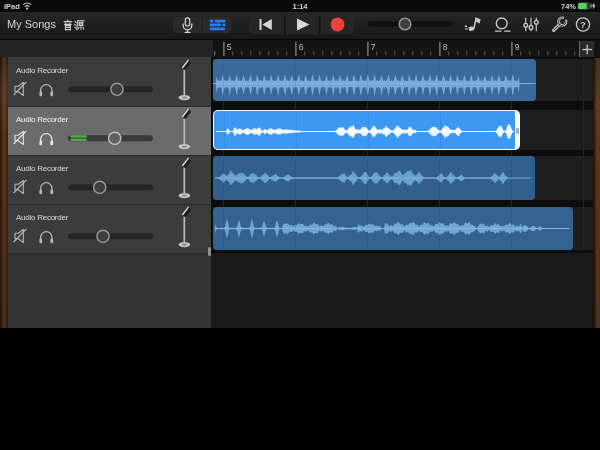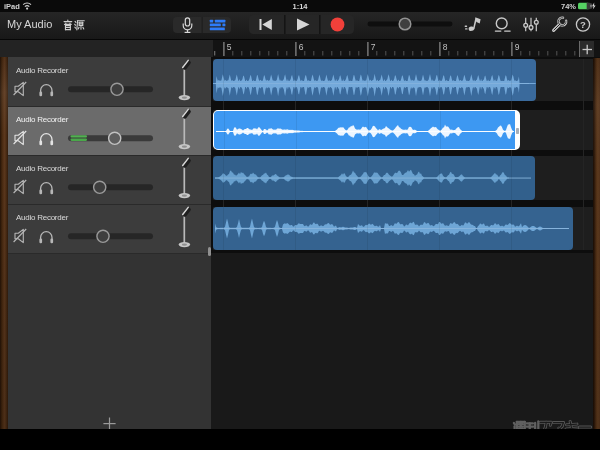--- a/index.html
+++ b/index.html
@@ -1,15 +1,15 @@
 <!DOCTYPE html>
 <html><head><meta charset="utf-8"><style>
 *{margin:0;padding:0;box-sizing:border-box}
 body{font-family:"Liberation Sans",sans-serif;background:#000}
-#stage{position:relative;width:600px;height:429px;overflow:hidden;background:#101010}
+#stage{position:relative;width:600px;height:328px;overflow:hidden;background:#101010}
 .abs{position:absolute}
 </style></head><body>
 <div id="stage">
 
 <div class="abs" style="left:0;top:0;width:600px;height:12px;background:#0a0a0a"></div>
 <svg width="600" height="12" style="position:absolute;left:0;top:0" viewBox="0 0 600 12">
 <text x="4" y="8.5" font-size="7.5" font-weight="bold" fill="#d4d4d4" font-family="Liberation Sans">iPad</text>
 <g stroke="#cfcfcf" fill="none">
 <path d="M23.2 4.6 A5.6 5.6 0 0 1 31.0 4.6" stroke-width="1.2"></path>
 <path d="M24.9 6.6 A3.2 3.2 0 0 1 29.3 6.6" stroke-width="1.2"></path>
@@ -17,21 +17,21 @@
 <circle cx="27.1" cy="8.6" r="1.1" fill="#cfcfcf" stroke="none"></circle>
 <text x="300" y="8.5" font-size="7.5" font-weight="bold" fill="#d8d8d8" text-anchor="middle" font-family="Liberation Sans">1:14</text>
 <text x="576" y="8.5" font-size="7.5" font-weight="bold" fill="#d4d4d4" text-anchor="end" font-family="Liberation Sans">74%</text>
 <rect x="578" y="2.8" width="11.5" height="6.4" rx="1.5" fill="#55d263"></rect>
 <path d="M586.7 2.8 L589.5 2.8 A1.5 1.5 0 0 1 589.5 9.2 L586.7 9.2 Z" fill="#3a3a3a"></path>
 <rect x="590.3" y="4.6" width="1.4" height="2.8" rx="0.7" fill="#8a8a8a"></rect>
 <path d="M594.2 2.6 L592.2 6.2 L593.6 6.2 L592.8 9.6 L595.6 5.4 L594.1 5.4 Z" fill="#e0e0e0"></path>
 </svg>
 
 <div class="abs" style="left:0;top:12px;width:600px;height:28px;background:linear-gradient(180deg,#262626,#181818);border-bottom:1px solid #060606"></div>
-<div class="abs" style="left:7px;top:18px;font-size:11px;color:#d6d6d6">My Audio</div>
+<div class="abs" style="left:7px;top:18px;font-size:11px;color:#d6d6d6">My Songs</div>
 <svg width="36" height="20" style="position:absolute;left:60px;top:15px" viewBox="60 15 36 20">
       <g transform="translate(63,19.5) scale(0.875)" stroke="#cfcfcf" stroke-width="1.26" stroke-linecap="round">
         <line x1="5.5" y1="0.6" x2="5.5" y2="2.2"></line>
         <line x1="1.2" y1="2.4" x2="10" y2="2.4"></line>
         <line x1="3.2" y1="4" x2="3.2" y2="5.2"></line>
         <line x1="8" y1="4" x2="8" y2="5.2"></line>
         <line x1="1.8" y1="5.6" x2="9.4" y2="5.6"></line>
         <line x1="2.8" y1="7" x2="2.8" y2="11.6"></line>
         <line x1="8.4" y1="7" x2="8.4" y2="11.6"></line>
         <line x1="2.8" y1="7" x2="8.4" y2="7"></line>

